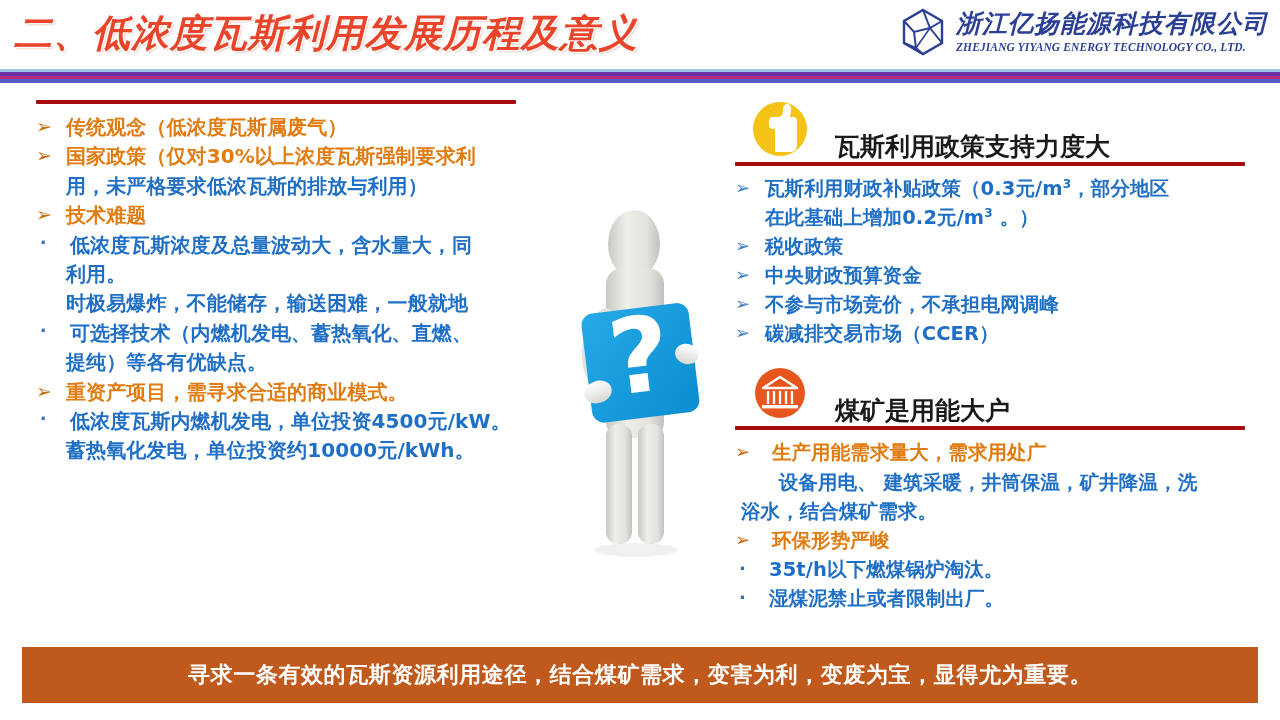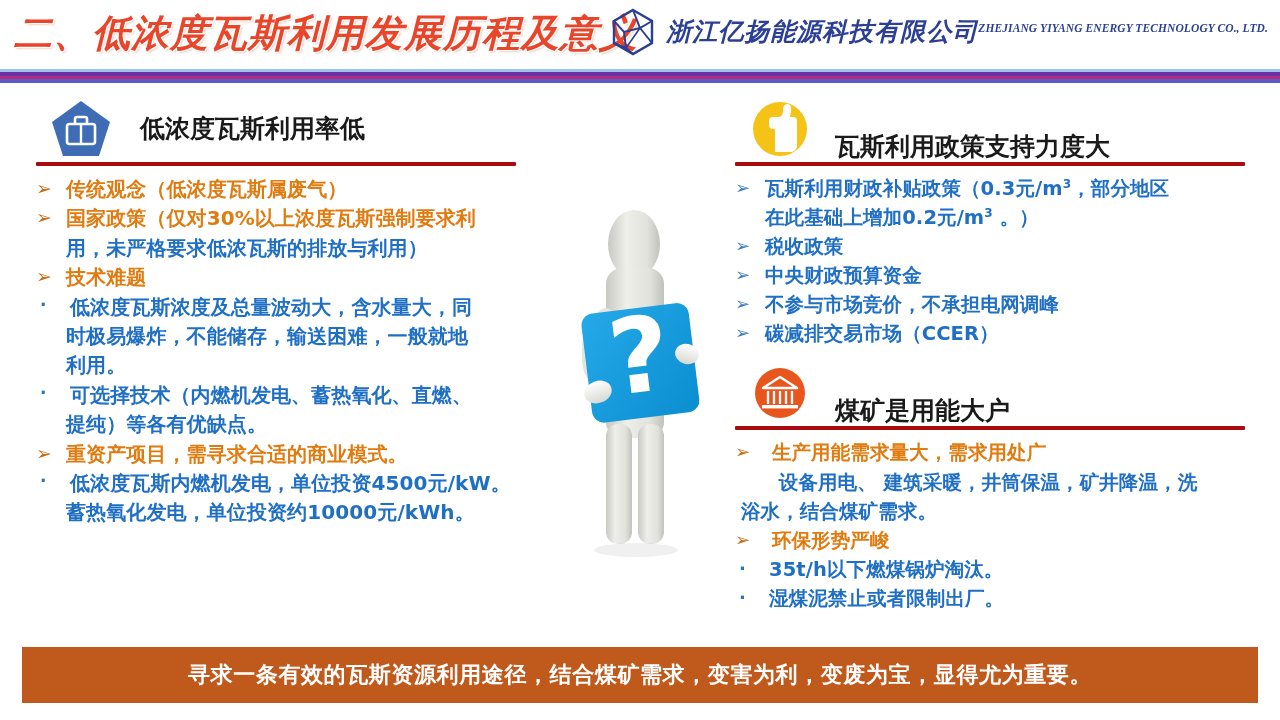--- a/index.html
+++ b/index.html
@@ -20,21 +20,21 @@
     -webkit-text-stroke:1.5px #ffffff;
     paint-order:stroke fill;
     text-shadow:
       1px 1px 0 #ffffff, -1px -1px 0 #ffffff,
       1px -1px 0 #ffffff, -1px 1px 0 #ffffff,
       2px 2px 2px rgba(180,80,40,.25);
     white-space:nowrap;
   }
   .logo{position:absolute;right:12px;top:8px;display:flex;align-items:center;gap:10px;}
   .logo-mark{width:46px;height:48px;flex:none;}
-  .logo-text{display:flex;flex-direction:row;justify-content:center;}
+  .logo-text{display:flex;flex-direction:column;justify-content:center;}
   .logo-cn{
     font-size:25px;font-weight:bold;color:#2B3F94;letter-spacing:1px;
     line-height:1.05;white-space:nowrap;
   }
   .logo-en{
     font-family:"Liberation Serif","DejaVu Serif",serif;
     font-size:11.5px;font-weight:bold;color:#2B3F94;letter-spacing:.1px;
     white-space:nowrap;margin-top:3px;
   }
 
@@ -121,29 +121,20 @@
 
     <div class="divider">
       <div class="s1"></div>
       <div class="s2"></div>
       <div class="s3"></div>
       <div class="s4"></div>
     </div>
   </div>
 
   <div class="col-left">
-    <div class="sec-head">
-      <svg class="sec-icon" viewBox="0 0 62 58">
-        <polygon points="31,1 60,22 49,56 13,56 2,22" fill="#3E6DB5"></polygon>
-        <rect x="17" y="24" width="28" height="20" rx="2.5" fill="none" stroke="#fff" stroke-width="2.6"></rect>
-        <path d="M25,24 L25,19 a2,2 0 0 1 2,-2 L35,17 a2,2 0 0 1 2,2 L37,24" fill="none" stroke="#fff" stroke-width="2.6"></path>
-        <line x1="31" y1="24" x2="31" y2="44" stroke="#fff" stroke-width="2.4"></line>
-      </svg>
-      <div class="sec-title">低浓度瓦斯利用率低</div>
-    </div>
     <div class="rule w-left"></div>
     <div class="list" id="left-list">
         <div class="li">
           <span class="mk arrow-o">➢</span>
           <span class="tx o">传统观念（低浓度瓦斯属废气）</span>
         </div>
         <div class="li">
           <span class="mk arrow-o">➢</span>
           <span class="tx o">国家政策（仅对30%以上浓度瓦斯强制要求利</span>
         </div>
@@ -154,25 +145,25 @@
         <div class="li">
           <span class="mk arrow-o">➢</span>
           <span class="tx o">技术难题</span>
         </div>
         <div class="li">
           <span class="mk dot">·</span>
           <span class="tx b">低浓度瓦斯浓度及总量波动大，含水量大，同</span>
         </div>
         <div class="li">
           <span class="mk none"></span>
+          <span class="tx b">利用。</span>
+        </div>
+        <div class="li">
+          <span class="mk none"></span>
           <span class="tx b">时极易爆炸，不能储存，输送困难，一般就地</span>
-        </div>
-        <div class="li">
-          <span class="mk none"></span>
-          <span class="tx b">利用。</span>
         </div>
         <div class="li">
           <span class="mk dot">·</span>
           <span class="tx b">可选择技术（内燃机发电、蓄热氧化、直燃、</span>
         </div>
         <div class="li">
           <span class="mk none"></span>
           <span class="tx b">提纯）等各有优缺点。</span>
         </div>
         <div class="li">

